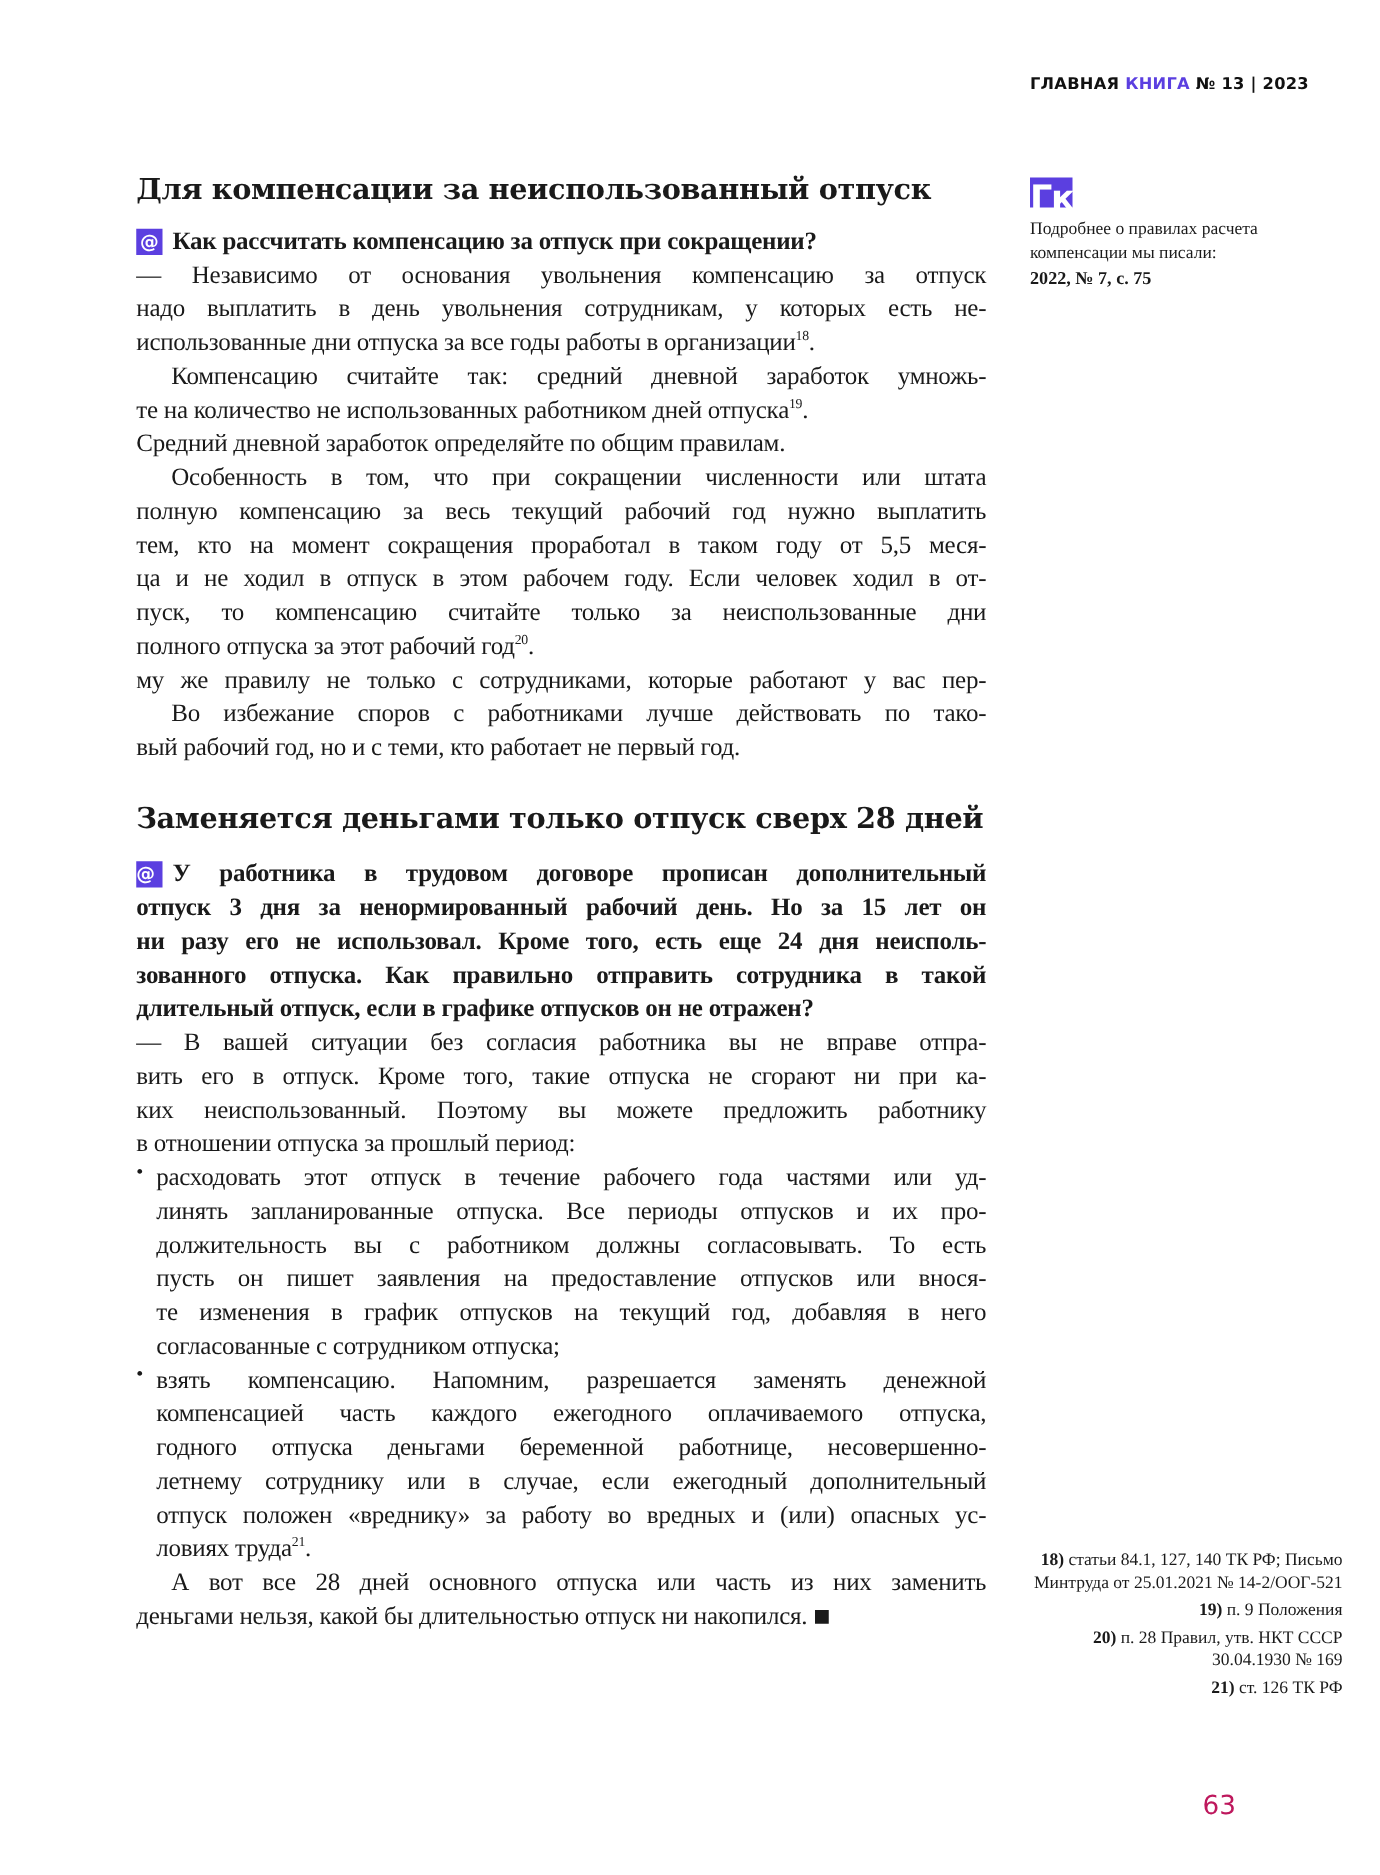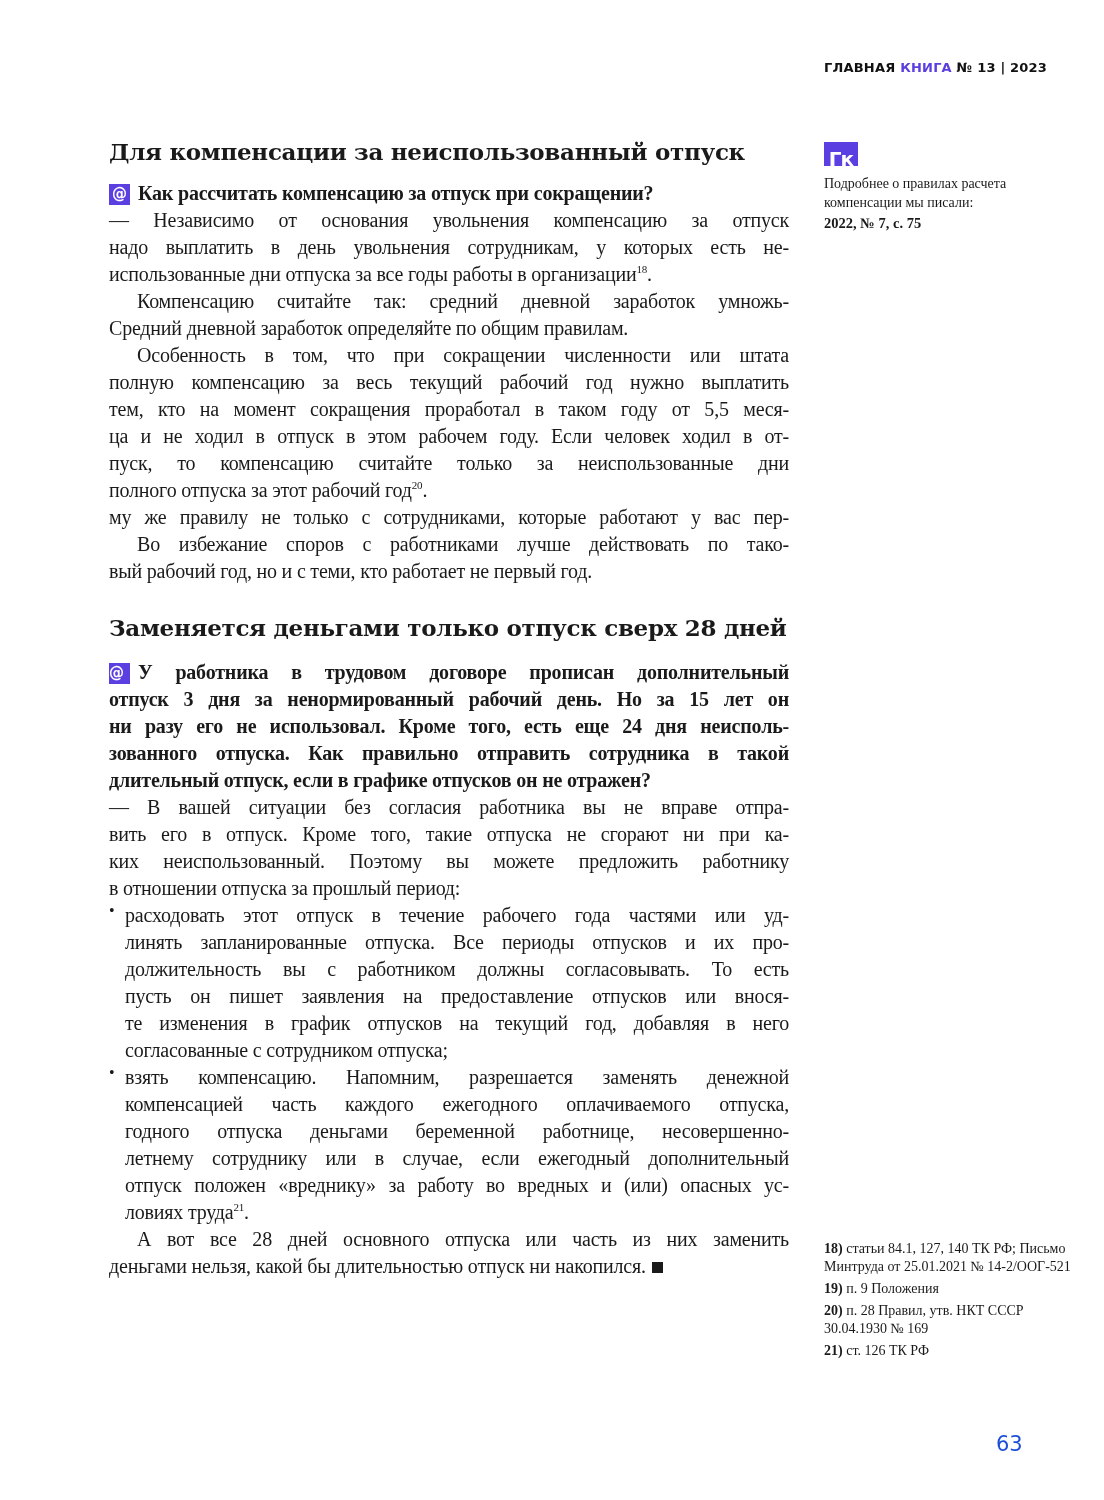--- a/index.html
+++ b/index.html
@@ -18,28 +18,28 @@
   .at-icon { display: inline-block; width: 21px; height: 21px; background: #5b3fe0; color: #fff;
              font-family: "DejaVu Sans", sans-serif; font-size: 15px; line-height: 20px; text-align: center;
              vertical-align: 1px; margin-right: 8px; }
   sup { font-size: 11px; line-height: 0; vertical-align: 8px; }
   .block { margin-top: 12px; }
   .bullet { position: relative; padding-left: 16px; }
   .bullet .dot { position: absolute; left: 0; top: 0; }
   .end-square { display: inline-block; width: 11px; height: 11px; background: #1a1a1a; margin-left: 6px; vertical-align: 0; }
   .sidebar { position: absolute; left: 824px; top: 142px; width: 240px; }
   .gk-logo { width: 34px; height: 24px; background: #5b3fe0; color: #fff; font-family: "DejaVu Sans", sans-serif;
-             font-weight: bold; font-size: 20px; line-height: 34px; text-align: center; letter-spacing: -1px; }
+             font-weight: bold; font-size: 28px; line-height: 34px; text-align: center; letter-spacing: -1px; }
   .side-note { margin-top: 8px; font-size: 14px; line-height: 19px; color: #1a1a1a; }
   .side-ref { font-weight: bold; font-size: 14.5px; line-height: 20px; margin-top: 1px; }
   .footnotes { position: absolute; left: 824px; top: 1240px; width: 250px; font-size: 14px; line-height: 18px; }
-  .fn { margin-bottom: 4px; }
+  .fn { margin-bottom: 4px; text-align: right; }
   .fn b { font-weight: bold; }
-  .page-number { position: absolute; left: 996px; top: 1432px; font-family: "DejaVu Sans", sans-serif;
-                 font-size: 21px; color: #1d4ed8; }
+  .page-number { position: absolute; left: 962px; top: 1432px; font-family: "DejaVu Sans", sans-serif;
+                 font-size: 21px; color: #be185d; }
 </style>
 </head>
 <body>
 
 <div class="header">
   <span>ГЛАВНАЯ</span>
   <span class="brand2">КНИГА</span>
   <span>№ 13 | 2023</span>
 </div>
 
@@ -49,20 +49,21 @@
     <span class="h2l" style="display:block">Для компенсации за неиспользованный отпуск</span>
   </h2>
 
   <div class="block" style="margin-top:14px">
     <span class="line bold"><span class="at-icon">@</span><span>Как рассчитать компенсацию за отпуск при сокращении?</span></span>
     <span class="line just">— Независимо от основания увольнения компенсацию за отпуск</span>
     <span class="line just">надо выплатить в день увольнения сотрудникам, у которых есть не-</span>
     <span class="line"><span>использованные дни отпуска за все годы работы в организации</span><sup>18</sup>.</span>
 
     <span class="line just ind">Компенсацию считайте так: средний дневной заработок умножь-</span>
+    <span class="line"><span>те на количество не использованных работником дней отпуска</span><sup>19</sup>.</span>
     <span class="line">Средний дневной заработок определяйте по общим правилам.</span>
 
     <span class="line just ind">Особенность в том, что при сокращении численности или штата</span>
     <span class="line just">полную компенсацию за весь текущий рабочий год нужно выплатить</span>
     <span class="line just">тем, кто на момент сокращения проработал в таком году от 5,5 меся-</span>
     <span class="line just">ца и не ходил в отпуск в этом рабочем году. Если человек ходил в от-</span>
     <span class="line just">пуск, то компенсацию считайте только за неиспользованные дни</span>
     <span class="line"><span>полного отпуска за этот рабочий год</span><sup>20</sup>.</span>
 
     <span class="line just">му же правилу не только с сотрудниками, которые работают у вас пер-</span>

